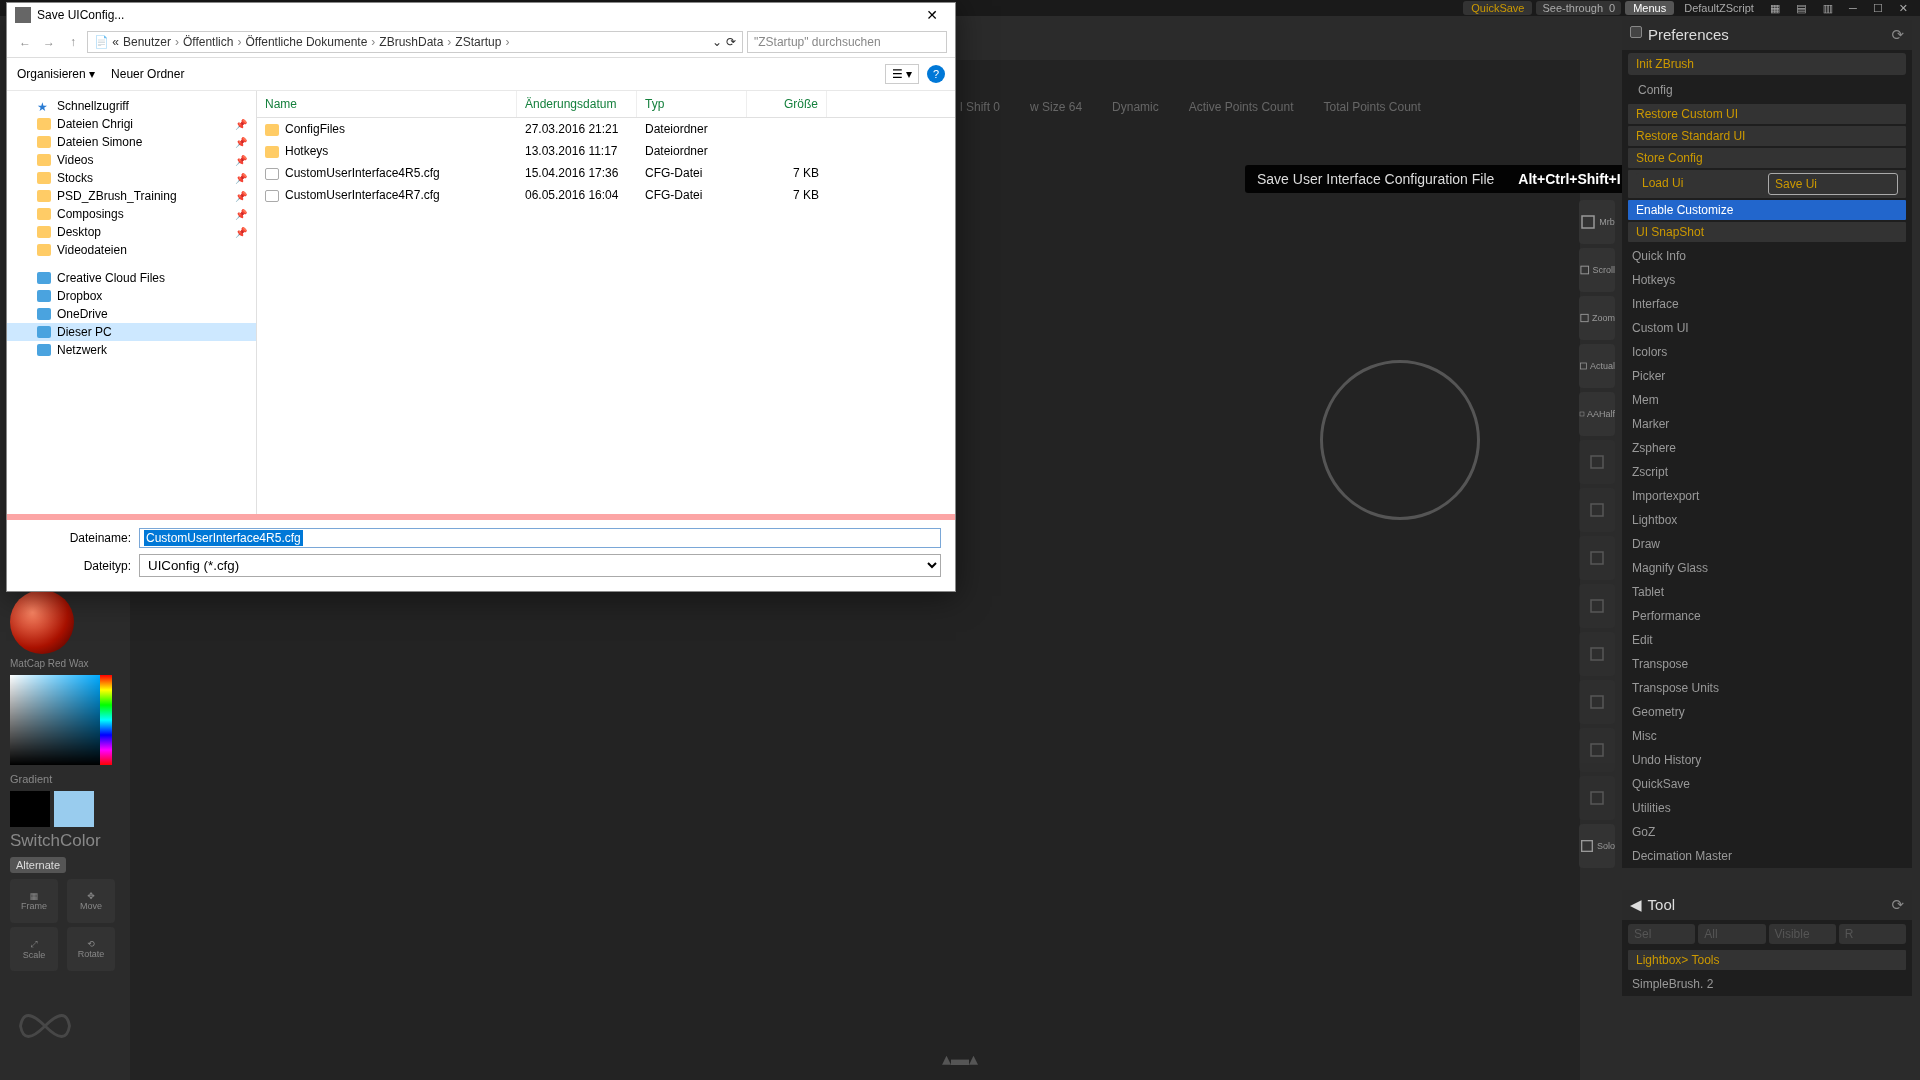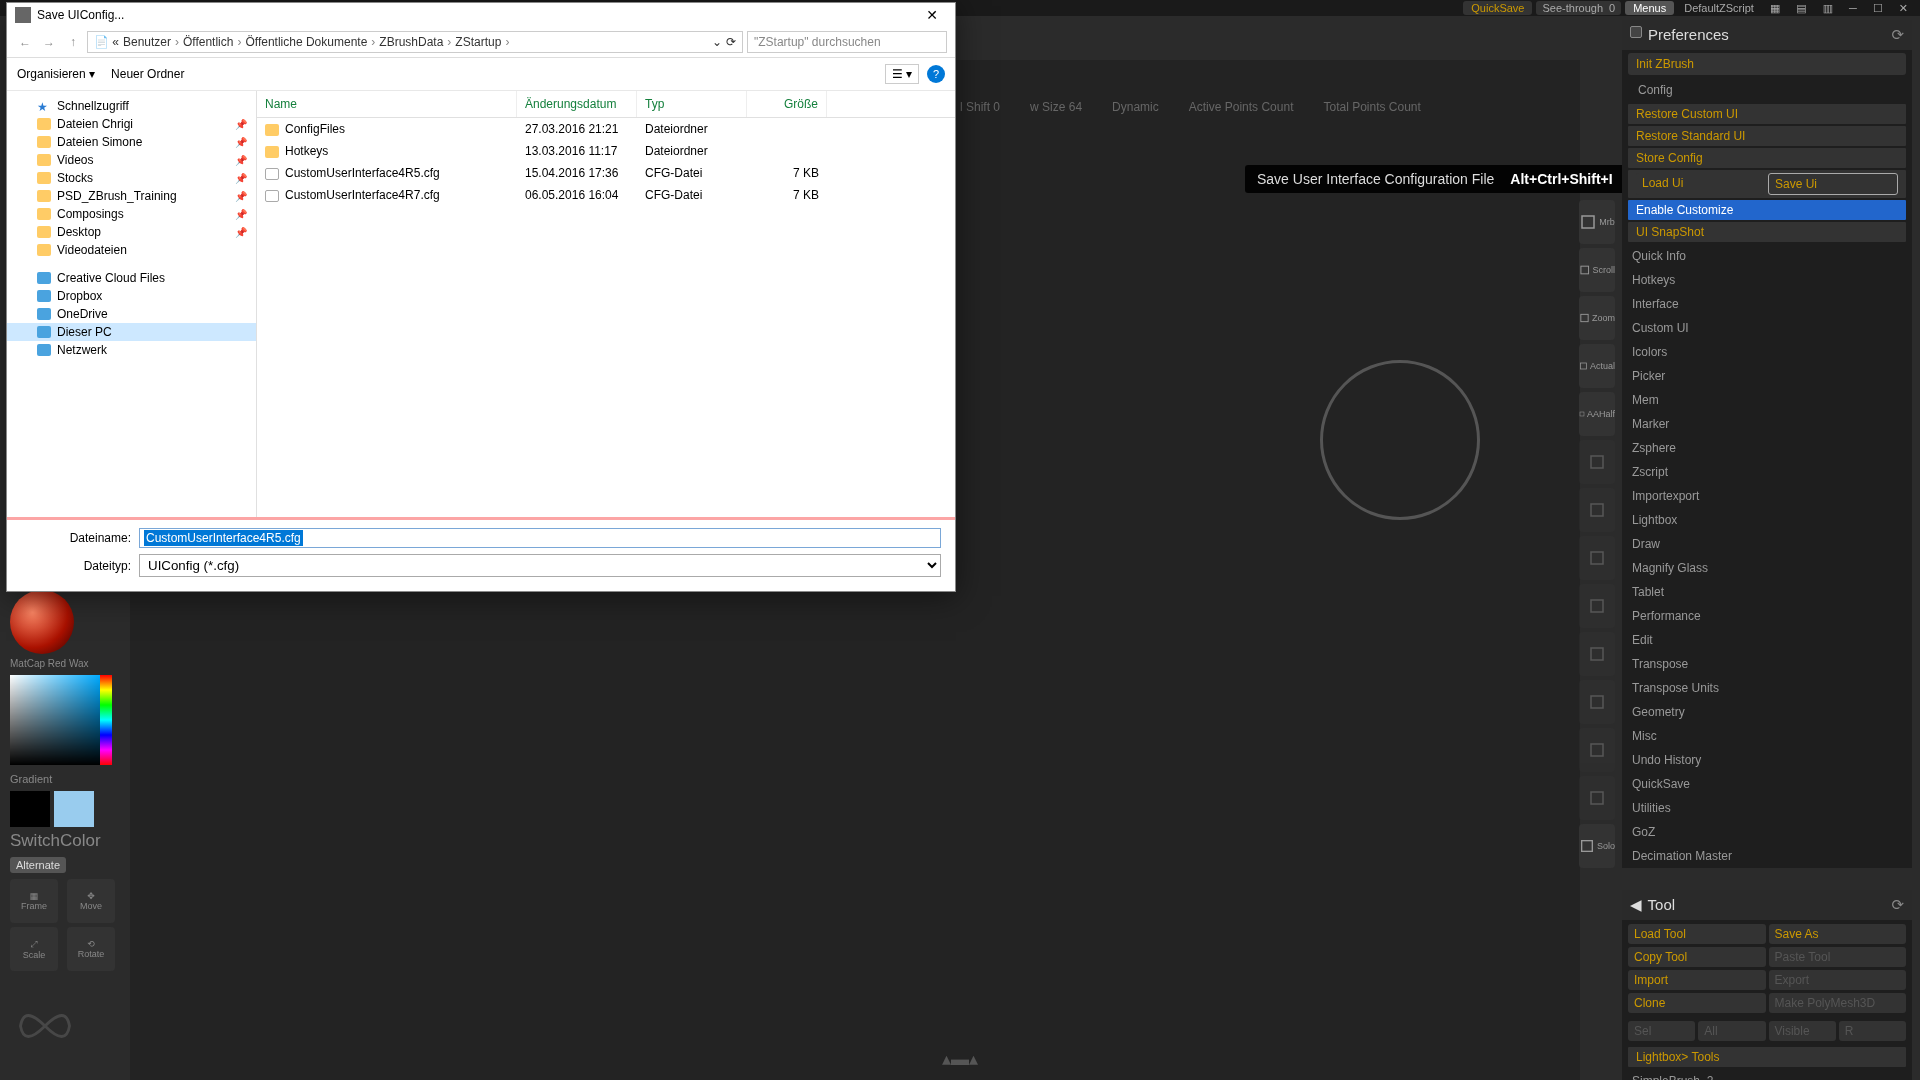--- a/index.html
+++ b/index.html
@@ -11,21 +11,21 @@
 .zbrush-top .item { padding: 0 6px; }
 .zbrush-top .btn { background: #333; padding: 1px 8px; border-radius: 3px; color: #c90; cursor: pointer; }
 .zbrush-top .slider-chip { background: #333; padding: 1px 6px; border-radius: 3px; display: flex; gap: 6px; align-items: center; }
 
 .status-row { position: absolute; top: 100px; left: 960px; display: flex; gap: 30px; color: #666; font-size: 12px; }
 
 .canvas-area { position: absolute; top: 60px; left: 130px; right: 340px; bottom: 0; background: #232323; }
 .canvas-ring { position: absolute; top: 300px; right: 100px; width: 160px; height: 160px; border: 3px solid #555; border-radius: 50%; }
 
 
-.tooltip { position: absolute; top: 165px; left: 1245px; background: rgba(0,0,0,0.9); color: #ddd; padding: 6px 12px; font-size: 14px; font-family: monospace; border-radius: 3px; display: flex; gap: 16px; }
+.tooltip { position: absolute; top: 165px; left: 1245px; background: rgba(0,0,0,0.9); color: #ddd; padding: 6px 12px; font-size: 14px; font-family: monospace; border-radius: 3px; display: flex; gap: 24px; }
 .tooltip .shortcut { color: #fff; font-weight: bold; }
 
 
 .right-strip { position: absolute; right: 305px; top: 200px; width: 36px; display: flex; flex-direction: column; gap: 4px; }
 .right-strip .navbtn { width: 36px; height: 44px; background: #333; border-radius: 4px; display: flex; align-items: center; justify-content: center; color: #999; font-size: 9px; gap: 2px; }
 .right-strip .navbtn.dim { opacity: 0.4; }
 .right-strip .navbtn svg { width: 18px; height: 18px; }
 
 .prefs-panel { position: absolute; right: 8px; top: 20px; width: 290px; background: #1e1e1e; color: #ccc; font-family: monospace; font-size: 12px; }
 .panel-header { display: flex; align-items: flex-start; gap: 6px; padding: 6px 8px; background: #2a2a2a; color: #ddd; font-size: 15px; }
@@ -88,21 +88,21 @@
 .file-header { display: flex; border-bottom: 1px solid #e0e0e0; color: #15803d; }
 .file-header > div { padding: 6px 8px; border-right: 1px solid #eee; }
 .fcol-name { flex: 0 0 260px; }
 .fcol-date { flex: 0 0 120px; }
 .fcol-type { flex: 0 0 110px; }
 .fcol-size { flex: 0 0 80px; text-align: right; }
 .file-row { display: flex; padding: 2px 0; }
 .file-row > div { padding: 2px 8px; }
 .file-row .ficon { width: 14px; height: 12px; background: #fc6; border-radius: 2px; display: inline-block; margin-right: 6px; vertical-align: middle; }
 .file-row .ficon.cfg { background: #fff; border: 1px solid #aaa; }
-.dlg-bottom { padding: 8px 14px; border-top: 3px solid #fca5a5; }
+.dlg-bottom { padding: 8px 14px; border-top: 6px solid #fca5a5; }
 .field-row { display: flex; align-items: center; gap: 8px; margin-bottom: 6px; }
 .field-row label { width: 110px; text-align: right; }
 .field-row .field { flex: 1; border: 1px solid #7aa7d7; padding: 2px 4px; }
 .field-row select { flex: 1; border: 1px solid #aaa; padding: 2px 4px; background: #fff; }
 .dlg-buttons { display: flex; align-items: center; padding: 8px 14px; }
 .dlg-buttons .hide { cursor: pointer; }
 .dlg-buttons .actions { margin-left: auto; display: flex; gap: 8px; }
 .dlg-buttons button { padding: 4px 18px; border: 1px solid #888; background: #e1e1e1; cursor: pointer; }
 .dlg-buttons button.primary { border: 1px solid #0078d7; }
 
@@ -275,30 +275,20 @@
         <div class="pref-section">Decimation Master</div>
       </div>
   </div>
 
   <div class="tool-panel">
     <div class="panel-header">
       <span>◀</span>
         <span>Tool</span>
       <span class="refresh">⟳</span>
     </div>
-    <div class="tool-grid">
-      <div class="tbtn">Load Tool</div>
-      <div class="tbtn">Save As</div>
-      <div class="tbtn">Copy Tool</div>
-      <div class="tbtn disabled">Paste Tool</div>
-      <div class="tbtn">Import</div>
-      <div class="tbtn disabled">Export</div>
-      <div class="tbtn">Clone</div>
-      <div class="tbtn disabled">Make PolyMesh3D</div>
-    </div>
     <div class="tool-grid" style="grid-template-columns:repeat(4,1fr)">
       <div class="tbtn disabled">Sel</div>
       <div class="tbtn disabled">All</div>
       <div class="tbtn disabled">Visible</div>
       <div class="tbtn disabled">R</div>
     </div>
     <div class="pref-row">Lightbox&gt; Tools</div>
     <div class="pref-section">SimpleBrush. 2</div>
   </div>
 

